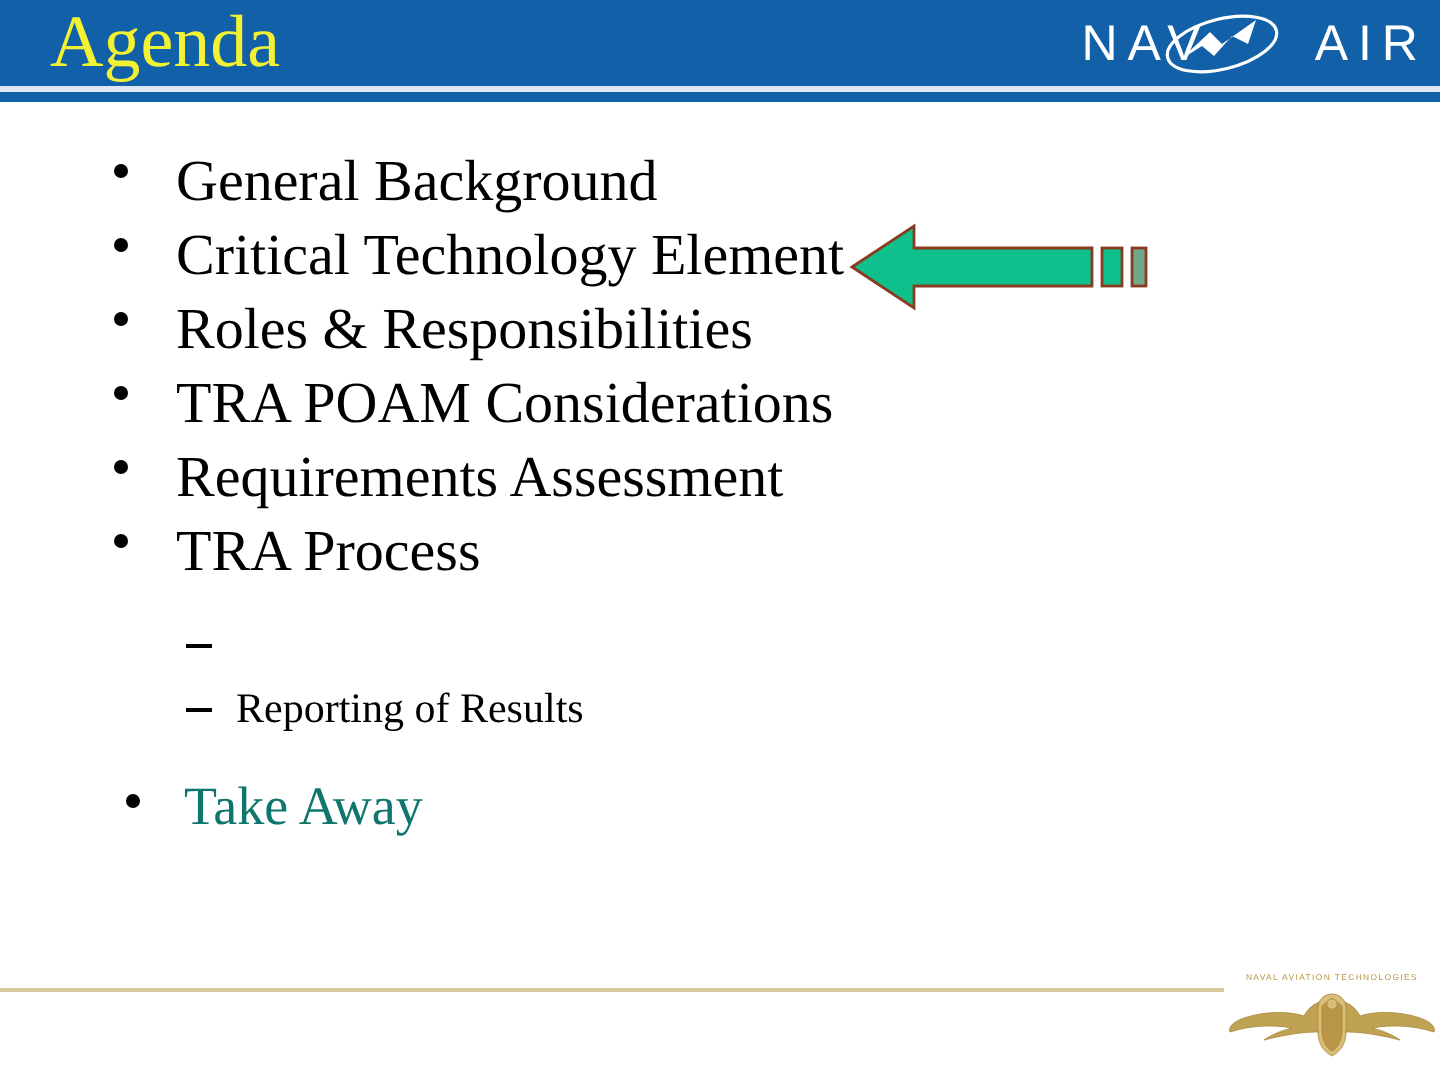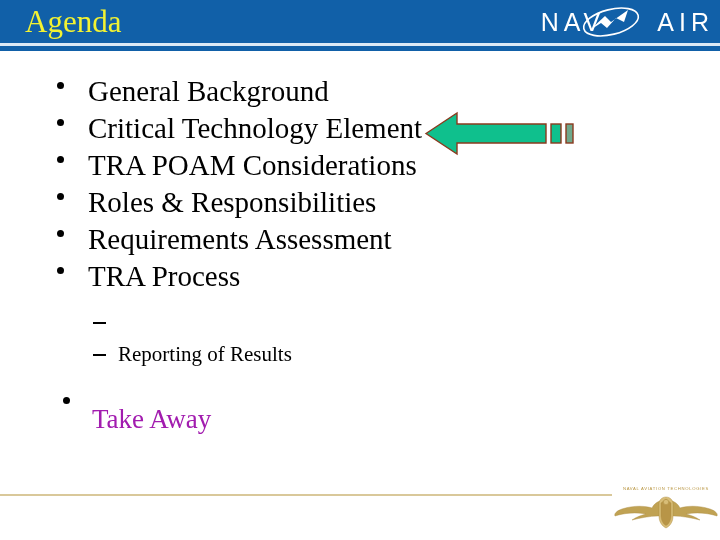--- a/index.html
+++ b/index.html
@@ -47,21 +47,21 @@
     top: 51px;
     width: 720px;
     height: 2px;
     background: #ffffff;
   }
 
   .page-title {
     position: absolute;
     left: 25px;
     top: 3px;
-    font-size: 31px;
+    font-size: 37px;
     line-height: 38px;
     color: #f2f232;
     font-family: "Liberation Serif", "DejaVu Serif", serif;
     letter-spacing: 0px;
     white-space: nowrap;
   }
 
   
   .navair-logo {
     position: absolute;
@@ -153,24 +153,24 @@
     left: 63px;
     top: 13px;
     width: 7px;
     height: 7px;
     border-radius: 50%;
     background: #000000;
   }
   .l1-final .txt {
     position: absolute;
     left: 92px;
-    top: 16px;
+    top: 0;
     font-size: 27px;
     line-height: 38px;
-    color: #a21caf;
+    color: #0f766e;
     white-space: nowrap;
   }
 
   .spacer-sm { height: 12px; }
 
   
   .arrow-wrap {
     position: absolute;
     left: 424px;
     top: 110px;
@@ -235,26 +235,26 @@
       <span class="txt">General Background</span>
     </div>
 
     <div class="l1">
       <span class="bullet"></span>
       <span class="txt">Critical Technology Element</span>
     </div>
 
     <div class="l1">
       <span class="bullet"></span>
+      <span class="txt">Roles &amp; Responsibilities</span>
+    </div>
+
+    <div class="l1">
+      <span class="bullet"></span>
       <span class="txt">TRA POAM Considerations</span>
-    </div>
-
-    <div class="l1">
-      <span class="bullet"></span>
-      <span class="txt">Roles &amp; Responsibilities</span>
     </div>
 
     <div class="l1">
       <span class="bullet"></span>
       <span class="txt">Requirements Assessment</span>
     </div>
 
     <div class="l1">
       <span class="bullet"></span>
       <span class="txt">TRA Process</span>

